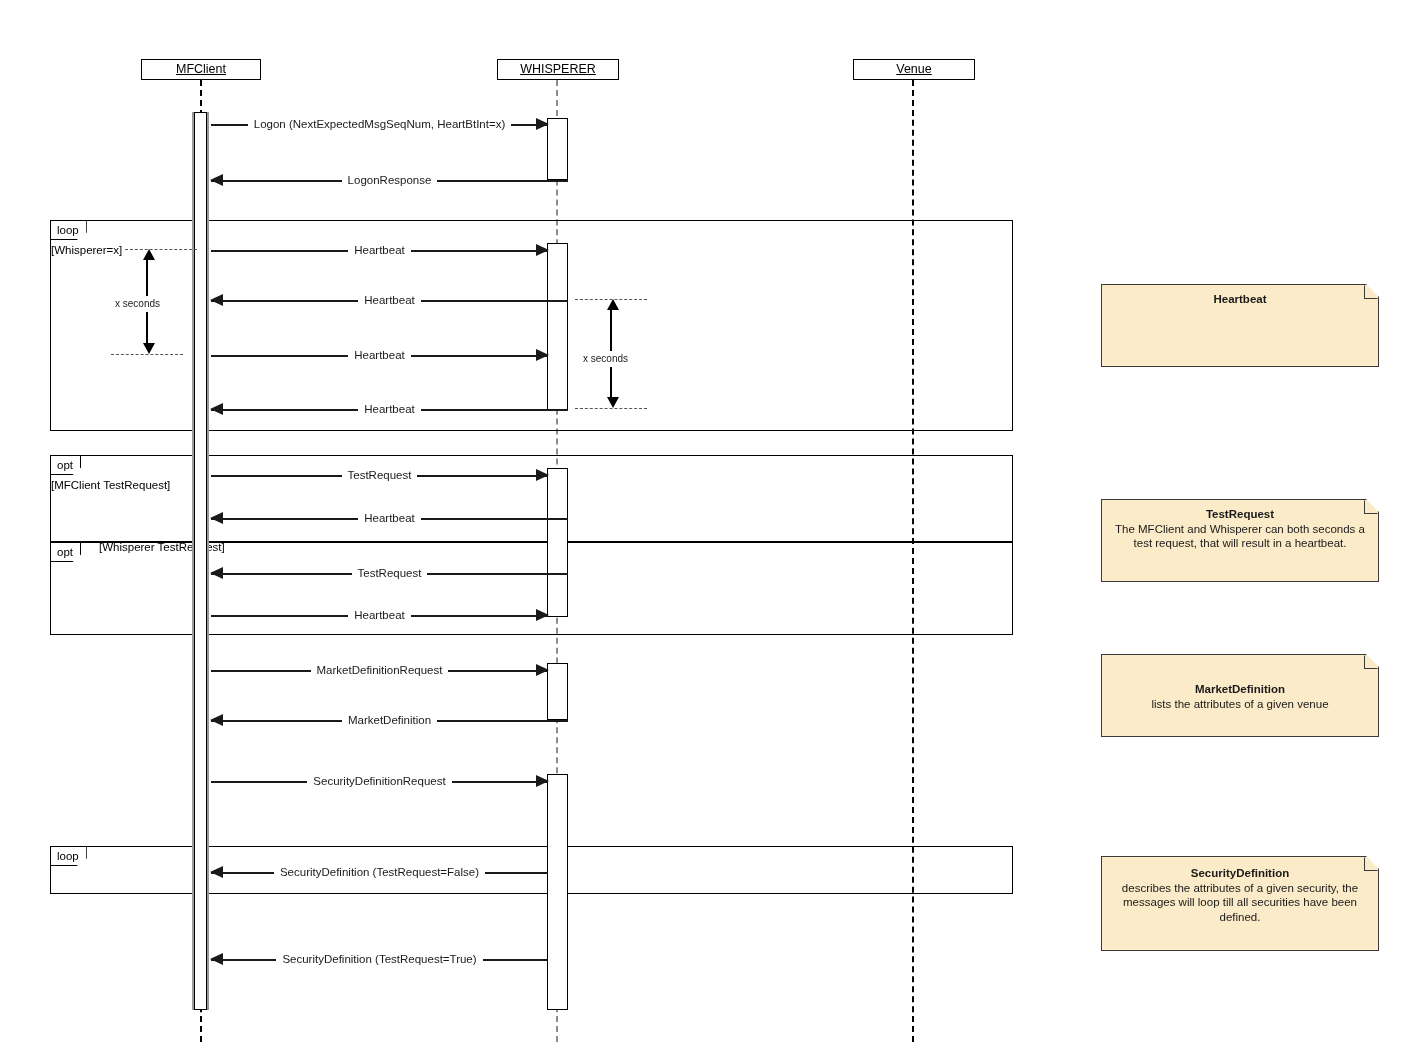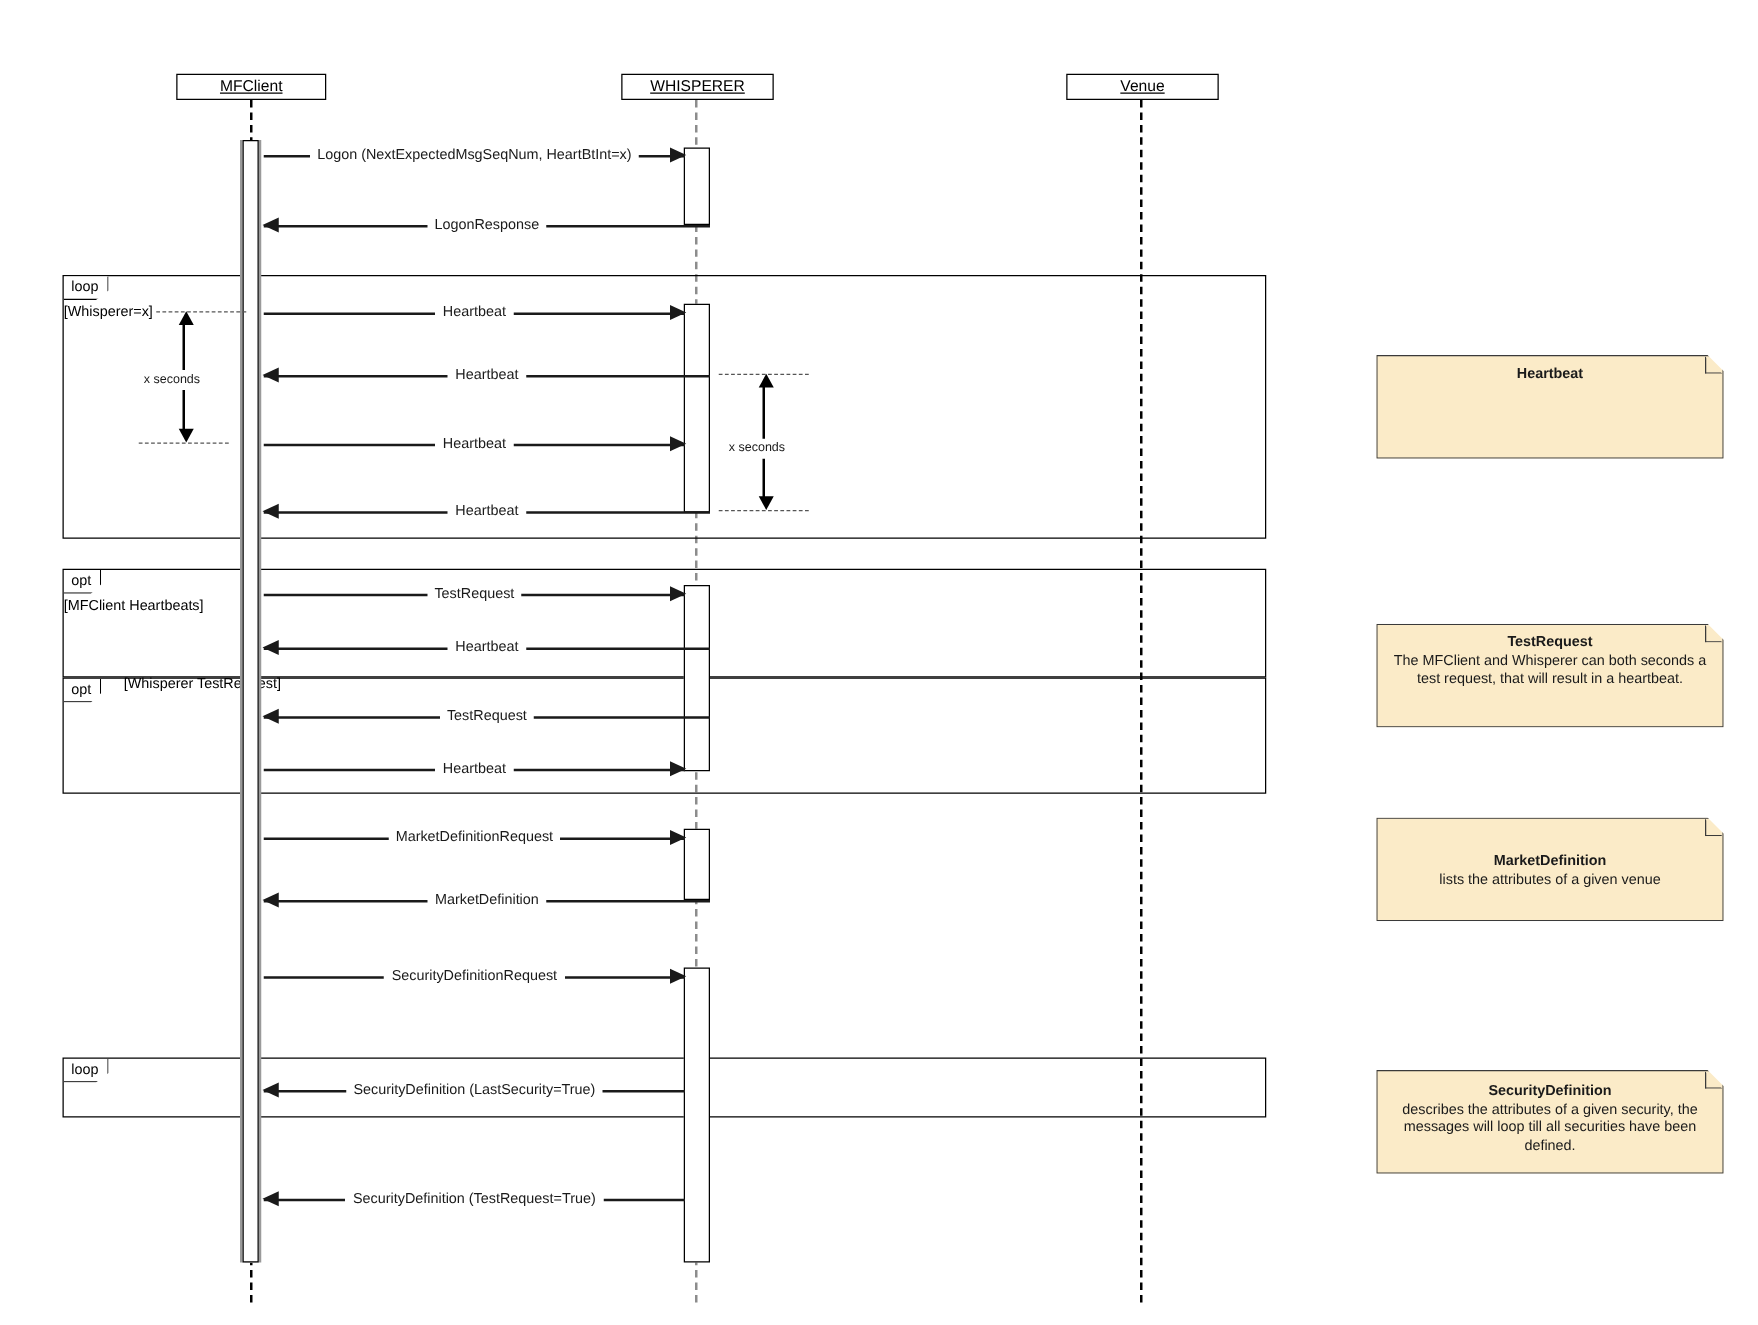--- a/index.html
+++ b/index.html
@@ -230,21 +230,21 @@
   </div>
 
   <div class="fragment" style="left:50px; top:220px; width:963px; height:211px;">
     <div class="frag-tag">loop</div>
   </div>
   <div class="frag-guard" style="left:51px; top:243px;">[Whisperer=x]</div>
 
   <div class="fragment" style="left:50px; top:455px; width:963px; height:87px;">
     <div class="frag-tag">opt</div>
   </div>
-  <div class="frag-guard" style="left:51px; top:478px;">[MFClient Heartbeats]</div>
+  <div class="frag-guard" style="left:51px; top:478px;">[MFClient TestRequest]</div>
 
   <div class="fragment" style="left:50px; top:542px; width:963px; height:93px;">
     <div class="frag-tag">opt</div>
   </div>
   <div class="frag-guard" style="left:51px; top:540px;margin-left:48px;">[Whisperer TestRequest]</div>
 
   <div class="fragment" style="left:50px; top:846px; width:963px; height:48px;">
     <div class="frag-tag">loop</div>
   </div>
 
@@ -357,21 +357,21 @@
     <div class="arrowhead right"></div>
     <div class="msg-label">
       <span>SecurityDefinitionRequest</span>
     </div>
   </div>
 
   <div class="msg" style="left:211px; top:865px; width:337px;">
     <div class="msg-line"></div>
     <div class="arrowhead left"></div>
     <div class="msg-label">
-      <span>SecurityDefinition (LastSecurity=True)</span>
+      <span>SecurityDefinition (TestRequest=False)</span>
     </div>
   </div>
 
   <div class="msg" style="left:211px; top:952px; width:337px;">
     <div class="msg-line"></div>
     <div class="arrowhead left"></div>
     <div class="msg-label">
       <span>SecurityDefinition (TestRequest=True)</span>
     </div>
   </div>
@@ -408,21 +408,21 @@
   </div>
 
   <div class="note" style="left:1101px; top:654px; width:278px; height:83px;">
     <div class="note-fold"></div>
     <div class="note-inner" style="top:27px;">
       <div class="note-title">MarketDefinition</div>
       <div class="note-body-center">lists the attributes of a given venue</div>
     </div>
   </div>
 
-  <div class="note" style="left:1101px; top:856px; width:278px; height:83px;">
+  <div class="note" style="left:1101px; top:856px; width:278px; height:95px;">
     <div class="note-fold"></div>
     <div class="note-inner" style="top:9px;">
       <div class="note-title">SecurityDefinition</div>
       <div class="note-body-center">describes the attributes of a given security, the messages will loop till all securities have been defined.</div>
     </div>
   </div>
 
 </div>
 
 </body></html>

